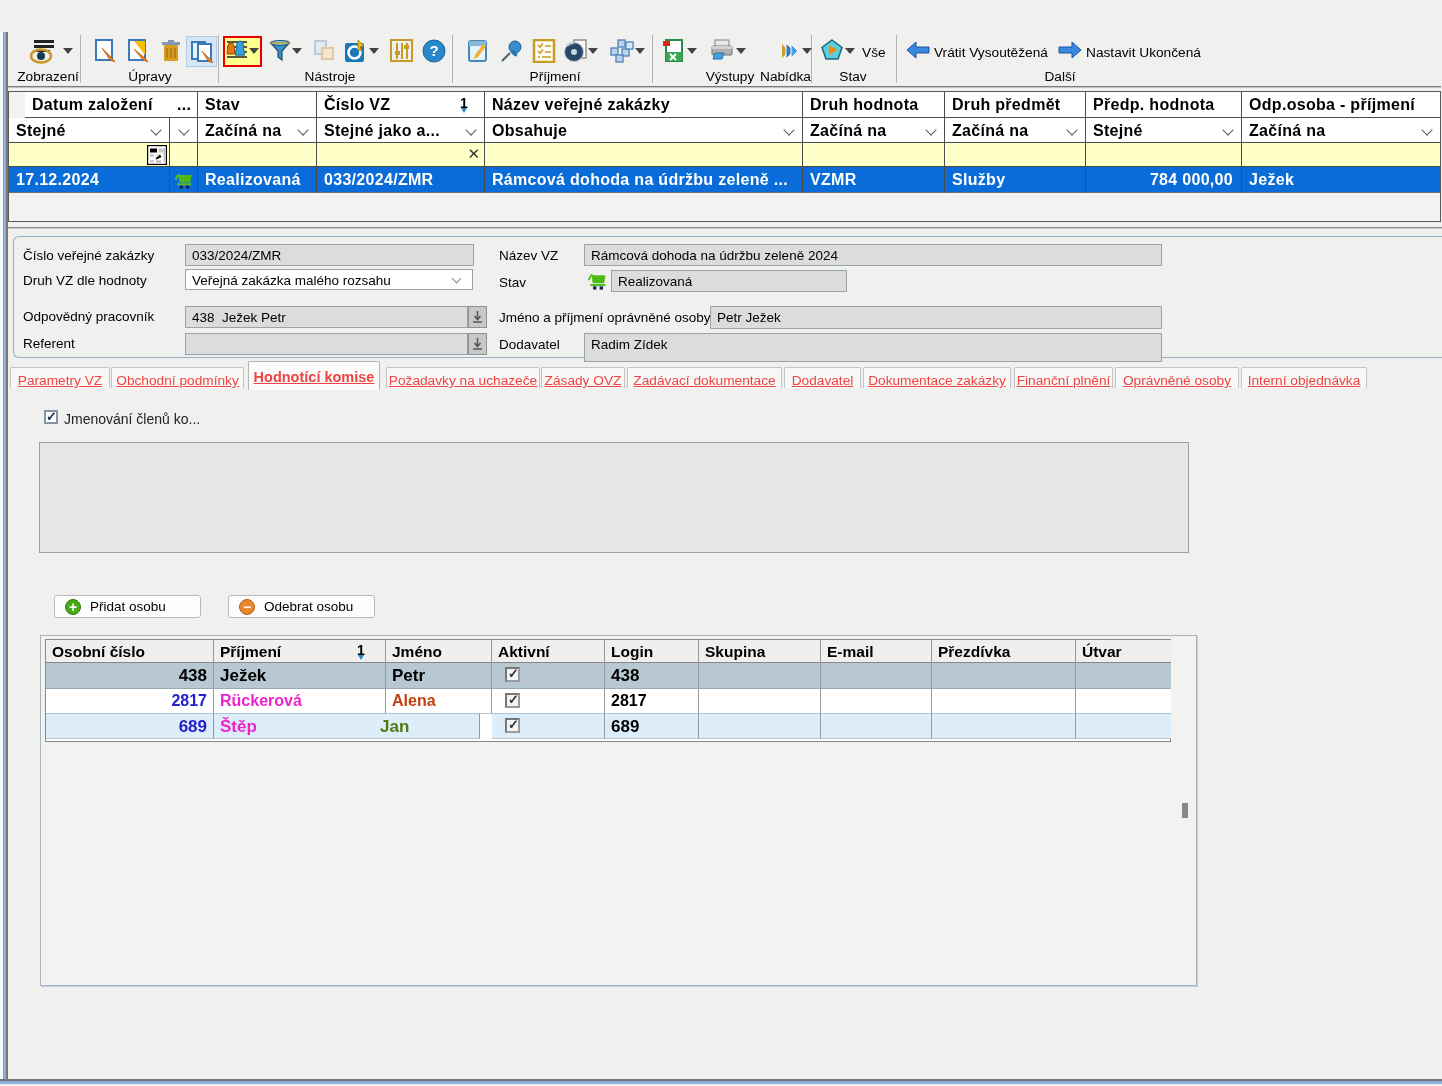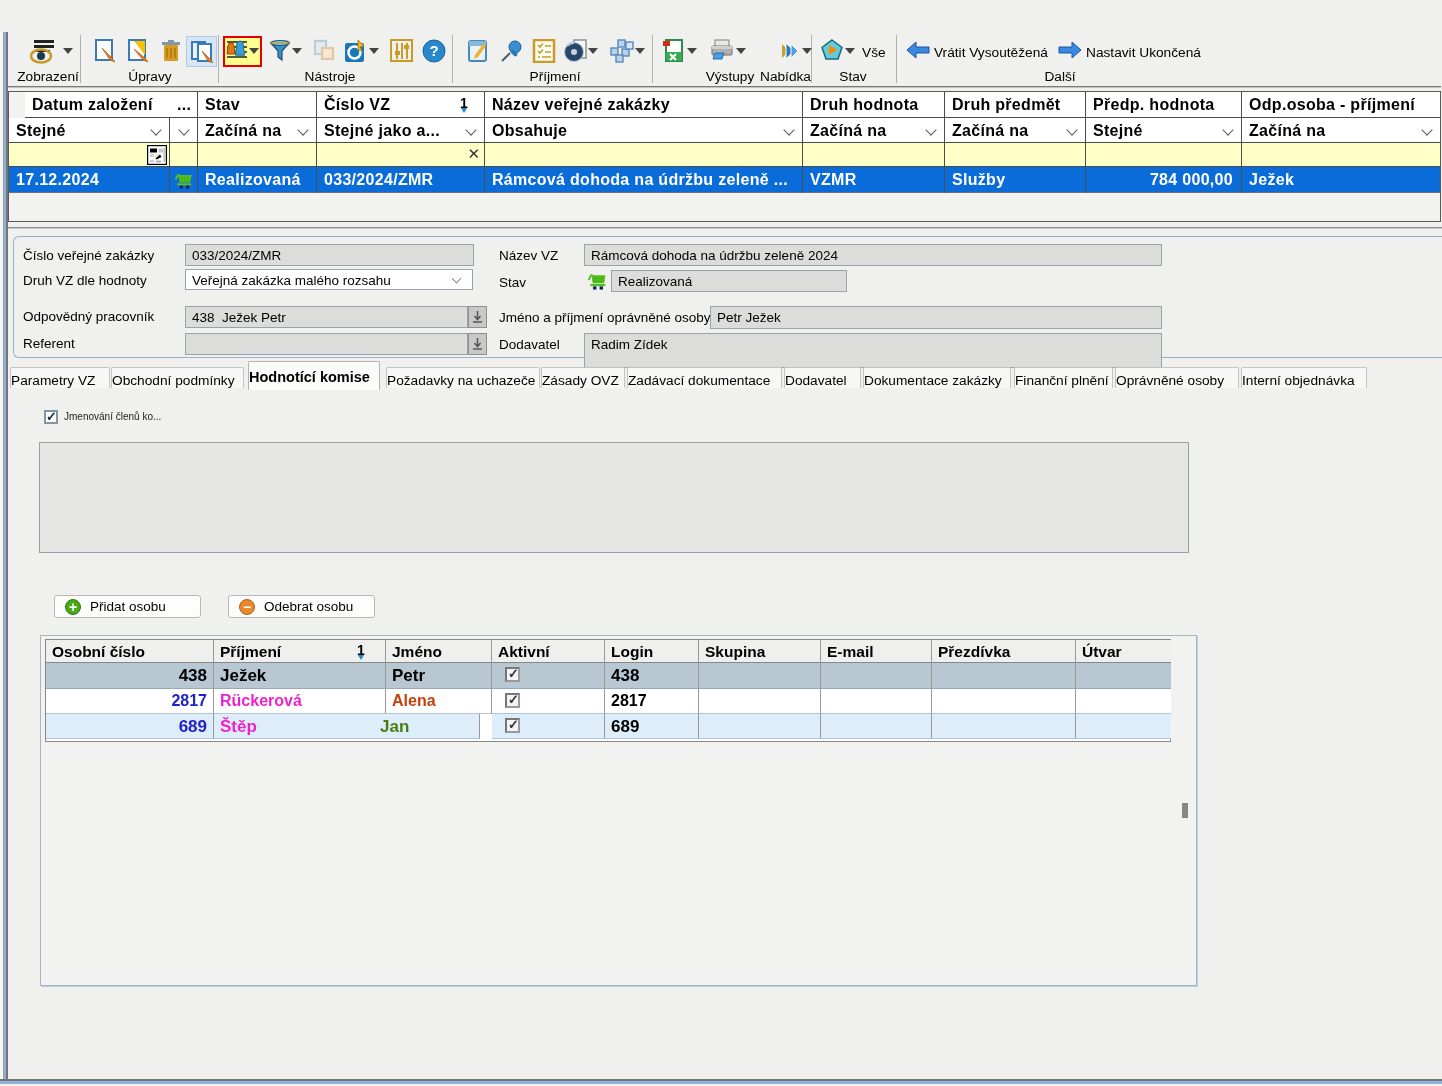--- a/index.html
+++ b/index.html
@@ -36,21 +36,21 @@
 
 #formpane { position:absolute; left:13px; top:236px; width:1429px; height:122px;
   border:1px solid #9ab0c8; border-right:none; border-radius:6px 0 0 6px; background:#f0f0ee; }
 .flabel { position:absolute; font-size:13.5px; color:#000; }
 .finput { position:absolute; background:#dcdcda; border:1px solid #9aa2ac; font-size:13.5px; color:#000; padding:3px 6px 0 6px; white-space:nowrap; overflow:hidden; }
 .finputw { background:#fff; }
 .spin { position:absolute; width:19px; background:#c8c8c6; border:1px solid #909090; }
 
 
 #tabbar { position:absolute; left:13px; top:363px; width:1429px; height:29px; }
-.tab { position:absolute; top:4px; height:21px; background:#f7f7f5; border:1px solid #c4c4c4; border-bottom:none; border-radius:2px 2px 0 0; font-size:13.7px; text-align:left; padding-top:5px; color:#000000; white-space:nowrap; overflow:hidden; }
+.tab { position:absolute; top:4px; height:21px; background:#f7f7f5; border:1px solid #c4c4c4; border-bottom:none; border-radius:2px 2px 0 0; font-size:13.7px; text-align:center; padding-top:5px; color:#ef4444; white-space:nowrap; overflow:hidden;text-decoration:underline; }
 .tabactive { top:-2px; height:29px; background:#fbfbf9; font-weight:bold; border-color:#b4b4b4; padding-top:7px; font-size:14.5px; }
 
 
 .cbx { position:absolute; width:14px; height:14px; background:#fff; border:2px solid #8294a6; }
 .check { position:absolute; font-size:13px; color:#1a2a4a; top:-3px; left:0px; font-weight:bold;}
 #greybox { position:absolute; left:39px; top:442px; width:1150px; height:111px; background:#e6e6e4; border:1px solid #98a0ac; }
 .btn { position:absolute; height:23px; background:#fdfdfd; border:1px solid #b8b8b8; border-radius:3px; font-size:13.5px; color:#000; }
 .btn .circ { position:absolute; left:10px; top:3px; width:16px; height:16px; border-radius:50%; color:#fff; font-weight:bold; text-align:center; line-height:15px; font-size:14px; }
 
 
@@ -327,41 +327,41 @@
       <path d="M3.2 4 h13.3 l-1.3 7.5 h-10.6 Z" fill="#55c020"></path>
       <path d="M6.5 4.5 v7 M9.7 4.5 v7 M12.9 4.5 v7 M3.8 6.8 h12.4 M4 9.4 h12" stroke="#46b414" stroke-width="0.9"></path>
       <rect x="2.2" y="12.3" width="14.2" height="2.1" fill="#55c020"></rect>
       <rect x="4.8" y="14.6" width="3.2" height="3" fill="#102060"></rect>
       <rect x="11" y="14.6" width="3.2" height="3" fill="#102060"></rect>
     </svg>
   <div class="finput" style="left:611px;top:270px;width:236px;height:22px">Realizovaná</div>
   <div class="flabel" style="left:499px;top:310px">Jméno a příjmení oprávněné osoby</div>
   <div class="finput" style="left:710px;top:306px;width:452px;height:23px">Petr Ježek</div>
   <div class="flabel" style="left:499px;top:337px">Dodavatel</div>
-  <div class="finput" style="left:584px;top:333px;width:578px;height:35px">Radim Zídek</div>
+  <div class="finput" style="left:584px;top:333px;width:578px;height:29px">Radim Zídek</div>
 
   <div id="tabbar">
     <div class="tab" style="left:-3px;width:100px">Parametry VZ</div>
     <div class="tab" style="left:98px;width:133px">Obchodní podmínky</div>
     <div class="tab tabactive" style="left:235px;width:132px">Hodnotící komise</div>
     <div class="tab" style="left:373px;width:154px">Požadavky na uchazeče</div>
     <div class="tab" style="left:528px;width:84px">Zásady OVZ</div>
     <div class="tab" style="left:614px;width:155px">Zadávací dokumentace</div>
     <div class="tab" style="left:771px;width:77px">Dodavatel</div>
     <div class="tab" style="left:850px;width:148px">Dokumentace zakázky</div>
     <div class="tab" style="left:1001px;width:99px">Finanční plnění</div>
     <div class="tab" style="left:1102px;width:124px">Oprávněné osoby</div>
     <div class="tab" style="left:1228px;width:126px">Interní objednávka</div>
   </div>
 
   <div id="tabcontent">
     <div class="cbx" style="left:44px;top:410px">
         <span class="check">✓</span>
       </div>
-    <div class="abs" style="left:64px;top:411px;font-size:10px;color:#222">Jmenování členů ko...</div>
+    <div class="abs" style="left:64px;top:411px;font-size:14px;color:#222">Jmenování členů ko...</div>
     <div id="greybox"></div>
     <div class="btn" style="left:54px;top:595px;width:147px">
         <span class="circ" style="background:#48aa18;border:1px solid #307a10">+</span>
         <span style="position:absolute;left:35px;top:3px">Přidat osobu</span>
       </div>
     <div class="btn" style="left:228px;top:595px;width:147px">
         <span class="circ" style="background:#e8882a;border:1px solid #b06018">−</span>
         <span style="position:absolute;left:35px;top:3px">Odebrat osobu</span>
       </div>
 

